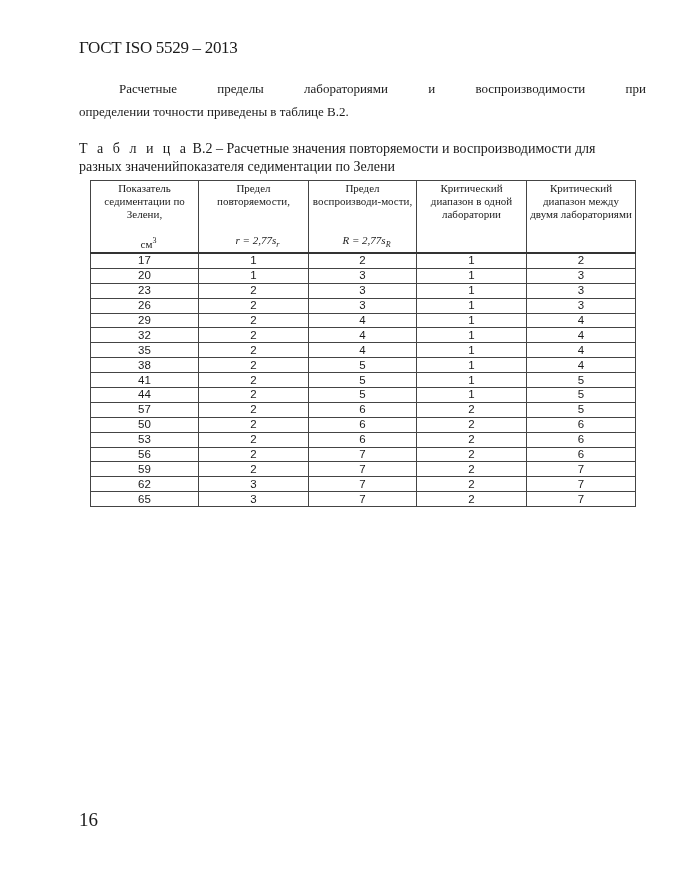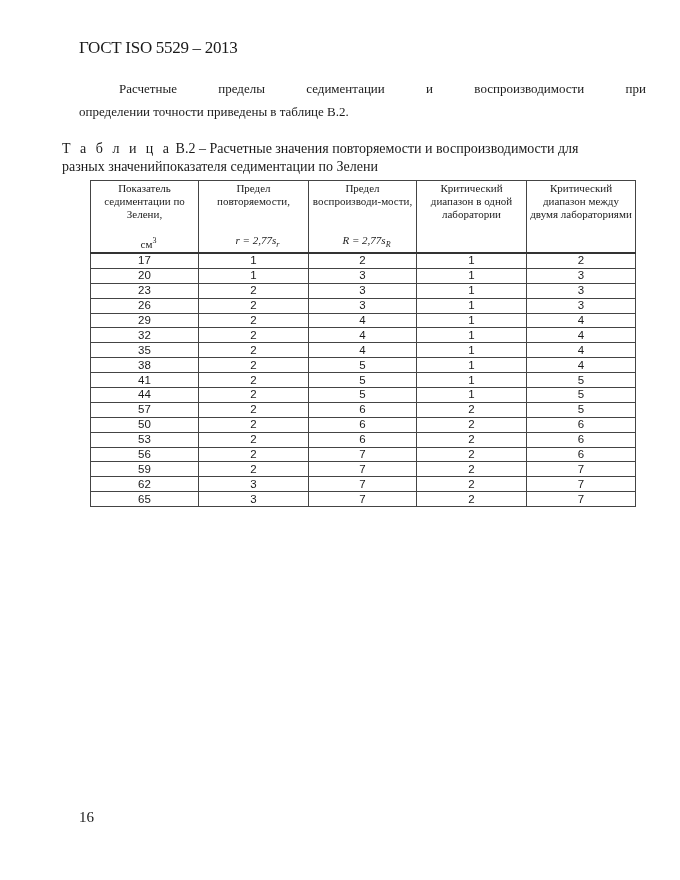--- a/index.html
+++ b/index.html
@@ -33,21 +33,21 @@
     .para-line1 {
       display: flex;
       justify-content: space-between;
       padding-left: 40px;
     }
     .para-line2 {
       display: block;
     }
     .table-caption {
       position: absolute;
-      left: 62px;
+      left: 79px;
       top: 140px;
       width: 560px;
       font-size: 14px;
       line-height: 18px;
     }
     .table-caption .spaced {
       letter-spacing: 3px;
     }
     table.data-table {
       position: absolute;
@@ -101,33 +101,33 @@
       font-family: "Liberation Sans", "DejaVu Sans", sans-serif;
       font-size: 11.5px;
     }
     table.data-table tbody tr:first-child td {
       border-top: 2px solid #333;
     }
     .page-number {
       position: absolute;
       left: 79px;
       top: 809px;
-      font-size: 15px;
+      font-size: 19px;
     }
   </style>
 </head>
 <body>
 
 <div class="page-header">ГОСТ ISO 5529 – 2013</div>
 
 <div class="paragraph">
   <div class="para-line1">
     <span>Расчетные</span>
     <span>пределы</span>
-    <span>седиментации</span>
+    <span>лабораториями</span>
     <span>и</span>
     <span>воспроизводимости</span>
     <span>при</span>
   </div>
   <span class="para-line2">определении  точности приведены в таблице В.2.</span>
 </div>
 
 <div class="table-caption">
   <span class="spaced">Т а б л и ц а</span>
   <span>В.2</span><span> – Расчетные  значения повторяемости и воспроизводимости для</span><br>

